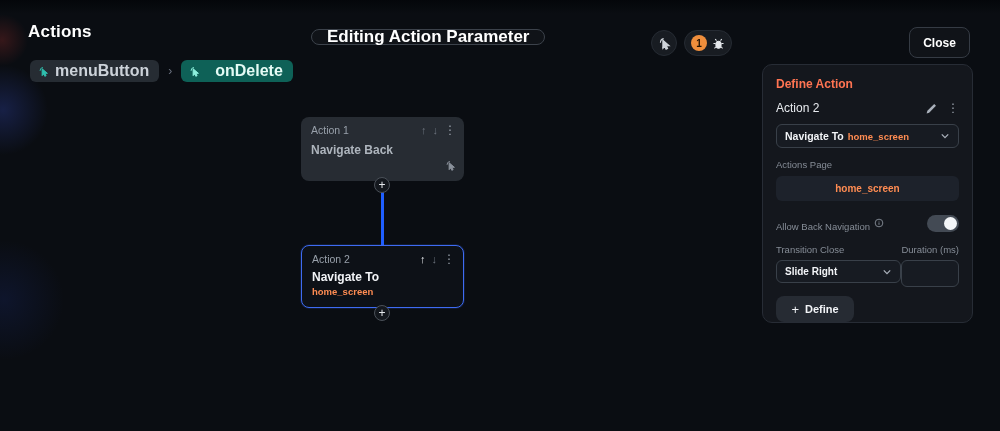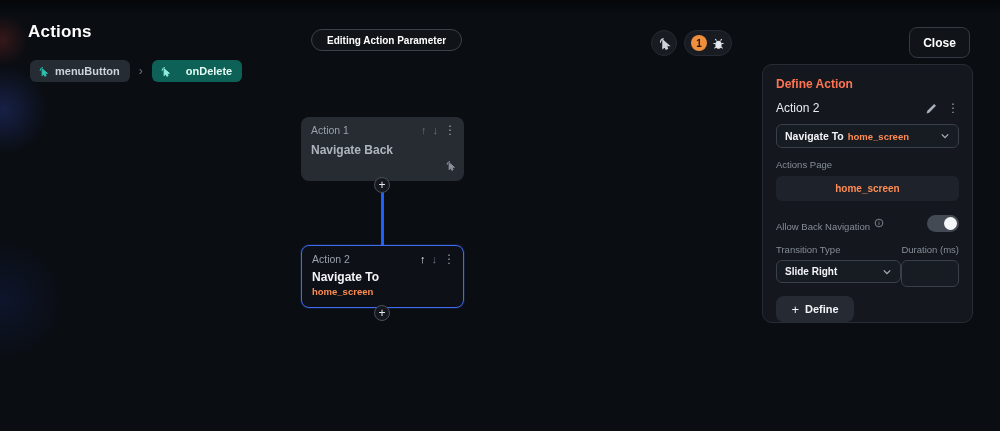--- a/index.html
+++ b/index.html
@@ -24,33 +24,33 @@
       radial-gradient(circle at 3px 110px, rgba(70,100,255,.22), transparent 45px),
       radial-gradient(circle at 4px 300px, rgba(40,70,200,.14), transparent 60px),
       linear-gradient(180deg, #04060a 0px, rgba(4,6,10,0) 14px);
   }
   .page-title{
     position:absolute;left:28px;top:22px;z-index:2;
     font-size:17px;font-weight:700;color:#ffffff;letter-spacing:.2px;
   }
   
   .breadcrumb{position:absolute;left:30px;top:60px;z-index:2;display:flex;align-items:center;gap:9px;}
-  .chip{height:22px;display:flex;align-items:center;gap:6px;padding:0 10px 0 8px;border-radius:6px;font-size:11px;font-weight:600;cursor:default;}
+  .chip{height:22px;display:flex;align-items:center;gap:6px;padding:0 10px 0 8px;border-radius:6px;font-size:16px;font-weight:600;cursor:default;}
   .chip-gray{background:#262c33;color:#ccd2d9;}
   .chip-teal{background:var(--teal-chip-bg);color:#e4fbf5;gap:15px;}
   .chip .icn{display:flex;}
   .chip-gray .icn svg{stroke:#2fbfae;fill:#2fbfae;}
   .chip-teal .icn svg{stroke:#8df0dd;fill:#8df0dd;}
   .crumb-sep{color:#6b7280;font-size:12px;}
   
   .editing-btn{
-    position:absolute;left:311px;top:29px;z-index:2;height:22px;
+    position:absolute;left:311px;top:29px;z-index:2;height:16px;
     display:flex;align-items:center;padding:0 15px;
     background:#101318;border:1px solid #3c424b;border-radius:12px;
-    color:#ffffff;font-size:10px;font-weight:700;
+    color:#ffffff;font-size:17px;font-weight:700;
   }
   .icon-circle{
     position:absolute;left:651px;top:30px;z-index:2;width:26px;height:26px;border-radius:50%;
     background:#181c22;border:1px solid #262b33;display:flex;align-items:center;justify-content:center;
   }
   .icon-circle svg{stroke:#cfd4da;fill:#cfd4da;}
   .header-pill{
     position:absolute;left:684px;top:30px;z-index:2;height:26px;border-radius:13px;
     background:#181c22;border:1px solid #262b33;display:flex;align-items:center;gap:5px;padding:0 6px;
   }
@@ -255,21 +255,21 @@
             <line x1="6" y1="3.4" x2="6" y2="4.2"></line>
           </svg>
       </span>
     </span>
     <span class="toggle">
       <span class="toggle-knob"></span>
     </span>
   </div>
 
   <div class="twocol-labels">
-    <span class="small-label">Transition Type</span>
+    <span class="small-label">Transition Close</span>
     <span class="small-label">Duration (ms)</span>
   </div>
 
   <div class="controls-row">
     <div class="dropdown transition-dd">
       <span class="dd-main" style="font-size:10px;">Slide Right</span>
       <span class="dd-chevron">
         <svg width="10" height="8" viewBox="0 0 12 10" stroke-width="1.6">
             <polyline points="2,3 6,7 10,3"></polyline>
           </svg>

